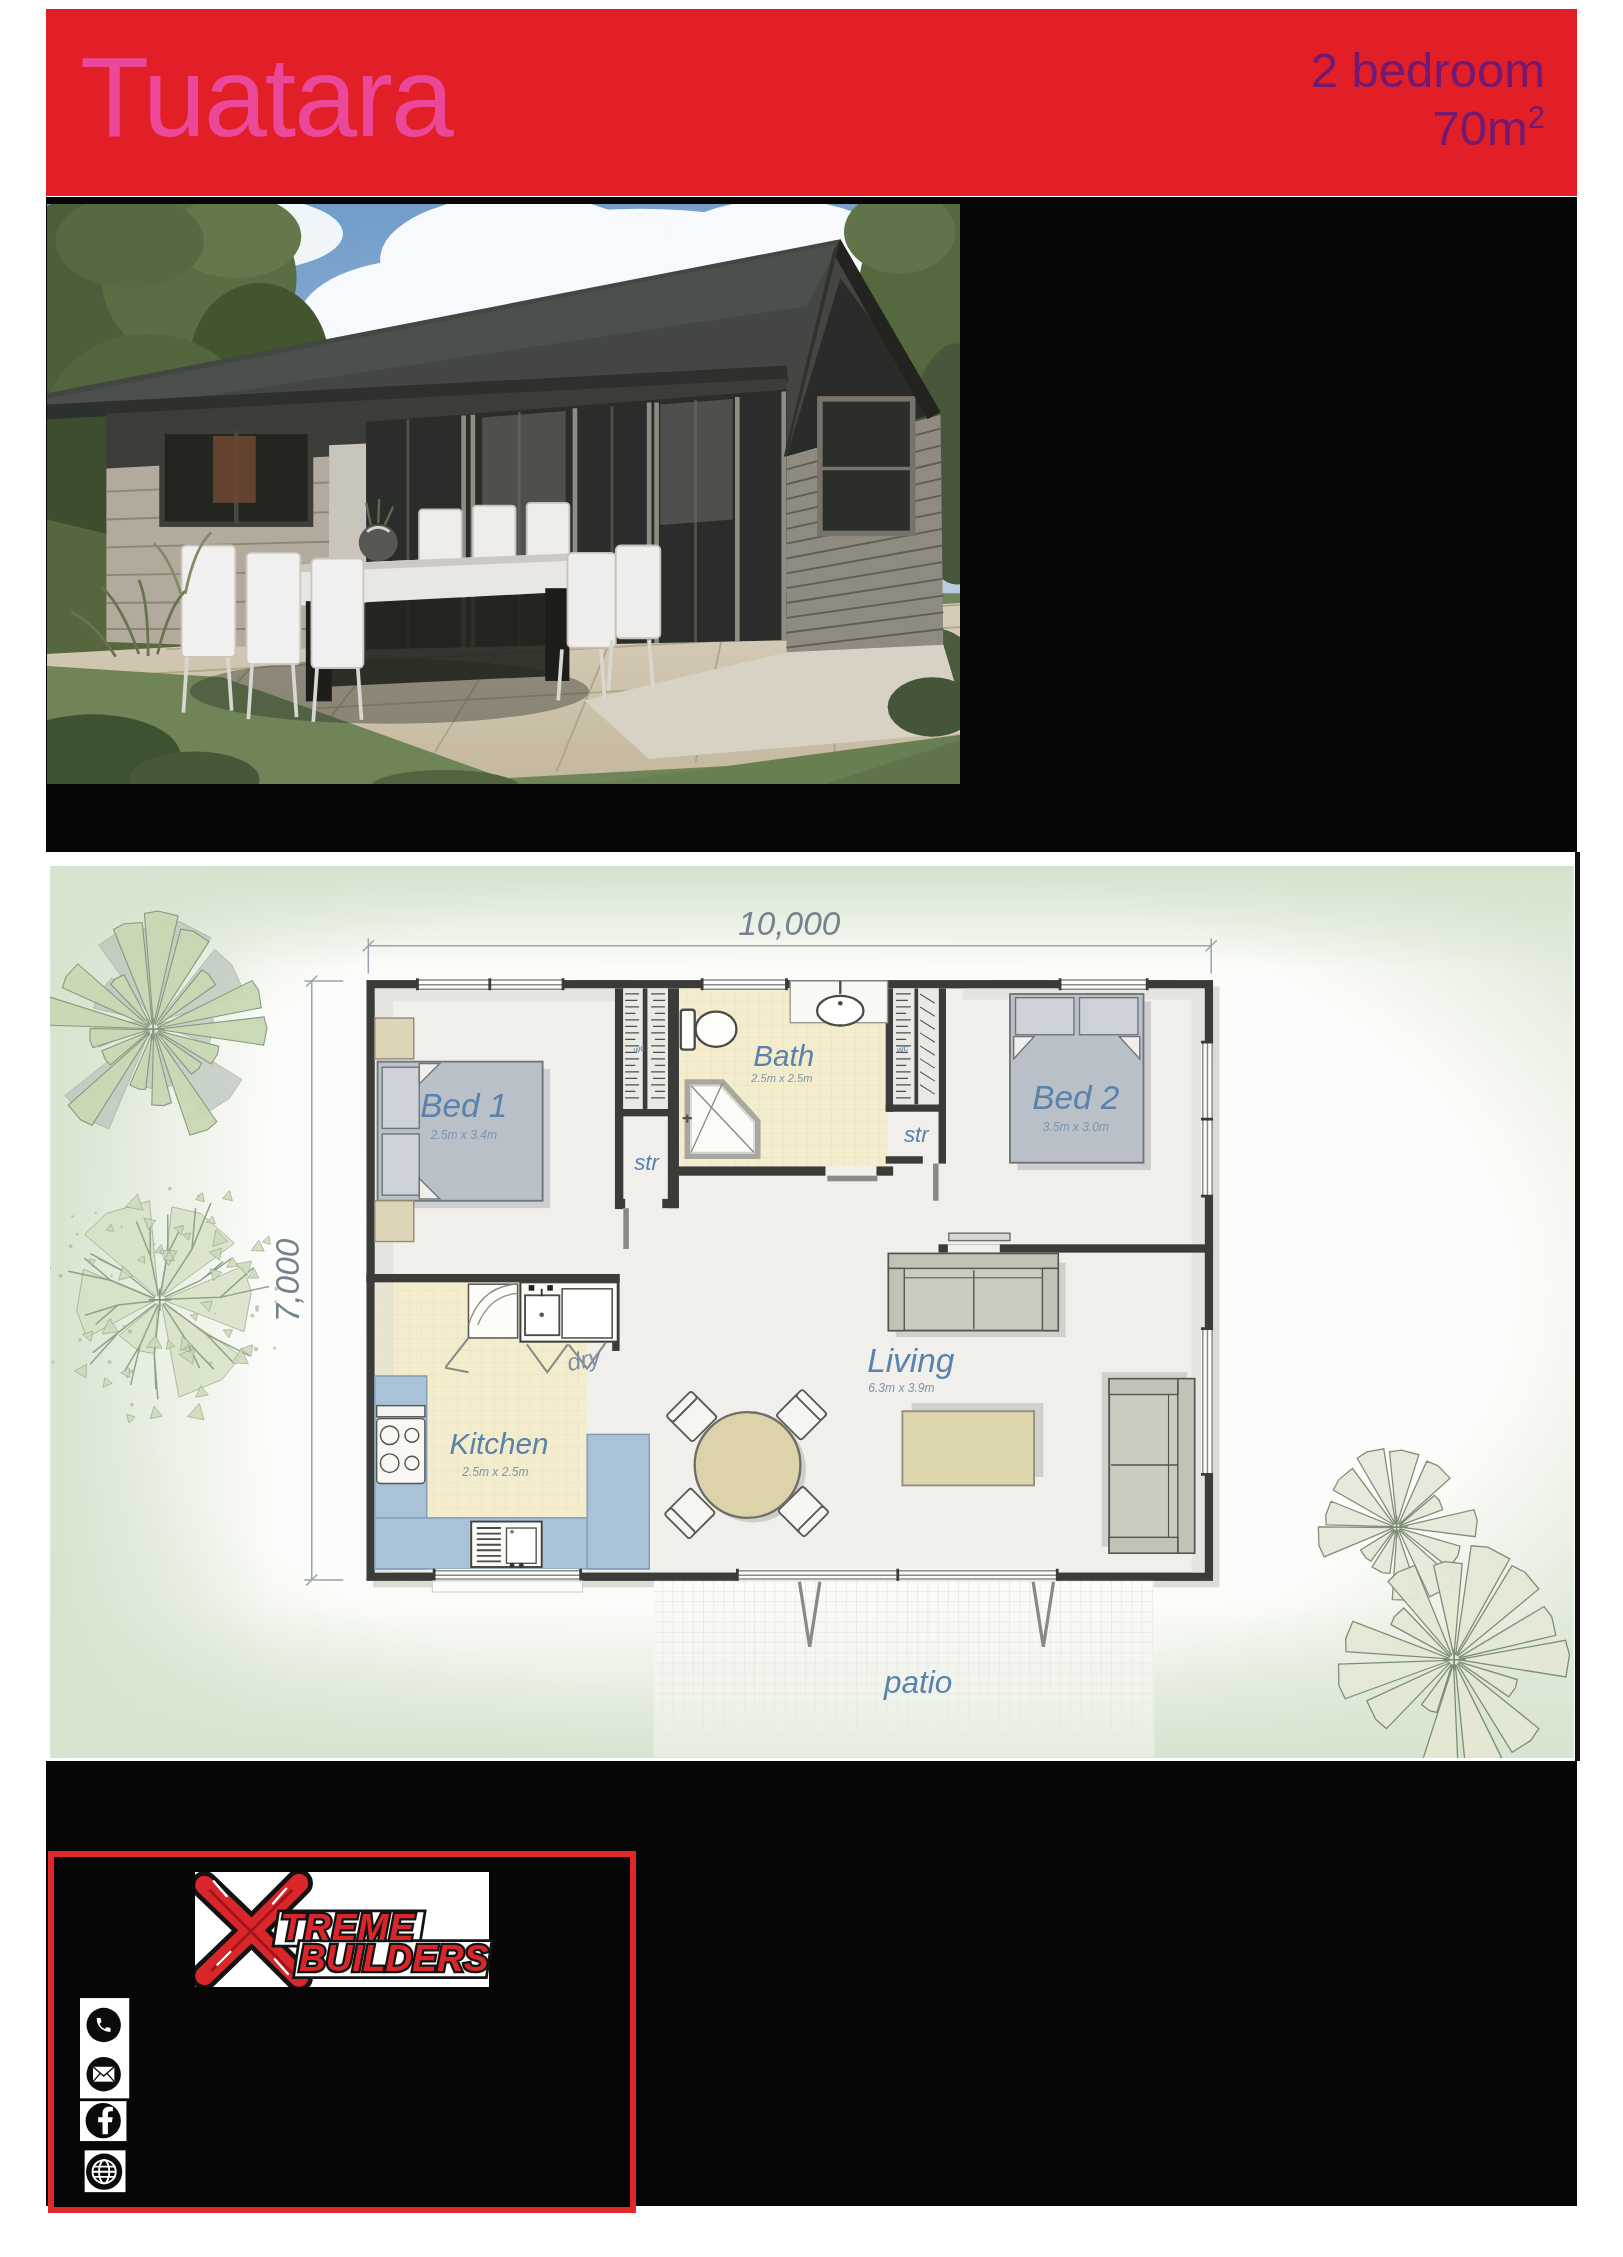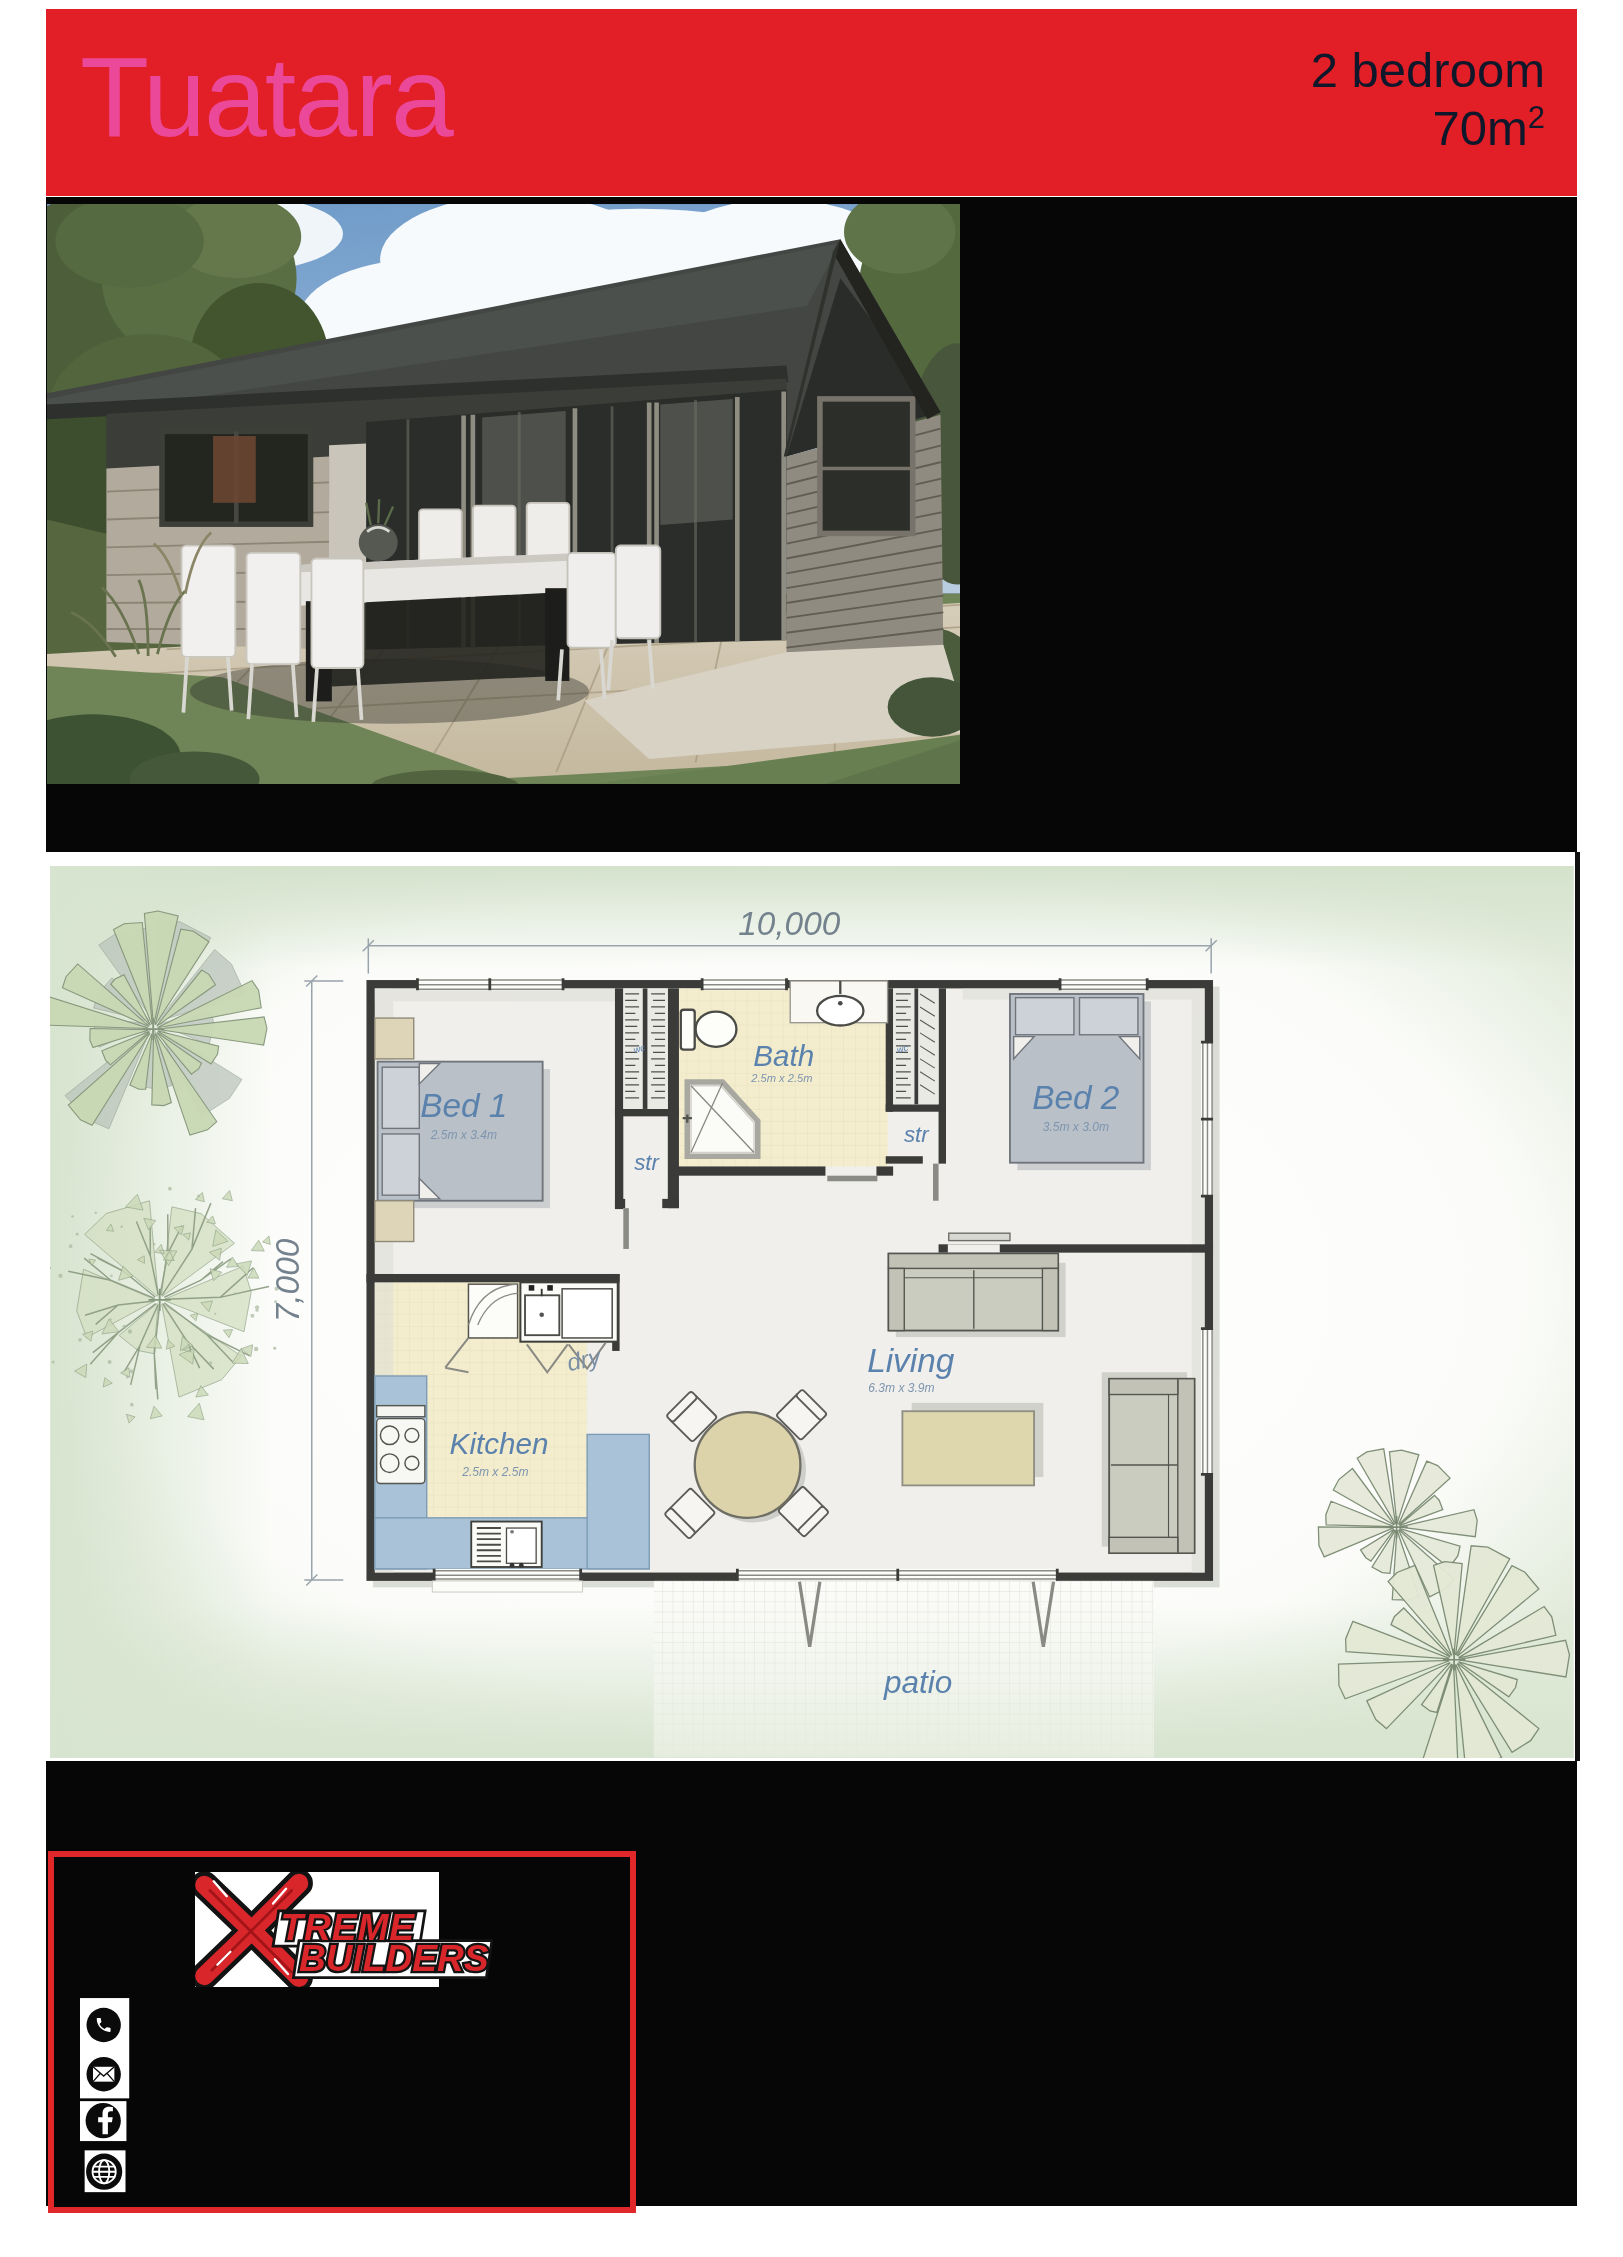--- a/index.html
+++ b/index.html
@@ -7,21 +7,21 @@
        font-family:"Liberation Sans", sans-serif;}
   .abs{position:absolute;}
 </style>
 </head>
 <body>
 
 <div class="abs" style="left:46px;top:9.3px;width:1531px;height:187px;background:#e21f26;"></div>
 
 <div class="abs" style="left:80px;top:32px;color:#ec4899;font-size:113px;letter-spacing:-1.9px;">Tuatara</div>
 
-<div class="abs" style="right:78px;top:46px;text-align:right;color:#0f172a;font-size:49px;line-height:48px;">2 bedroom<br>70m<sup style="font-size:31px;">2</sup></div>
+<div class="abs" style="right:78px;top:46px;text-align:right;color:#701a75;font-size:49px;line-height:48px;">2 bedroom<br>70m<sup style="font-size:31px;">2</sup></div>
 
 <div class="abs" style="left:46px;top:197px;width:1531px;height:655px;background:#060606;"></div>
 
 <div class="abs" style="left:47px;top:204px;width:913px;height:580px;">
 <svg width="913" height="580" viewBox="51 220 984 625" xmlns="http://www.w3.org/2000/svg">
 <defs>
   <linearGradient id="sky" x1="0" y1="0" x2="0.25" y2="1">
     <stop offset="0" stop-color="#6d99c8"></stop>
     <stop offset="0.6" stop-color="#8fb2d5"></stop>
     <stop offset="1" stop-color="#b9cde1"></stop>
@@ -607,21 +607,21 @@
 <path d="M1114 1706 l11 70 l11 -70" fill="none" stroke="#8a8a84" stroke-width="3.5"></path>
 </svg>
 </div>
 
 <div class="abs" style="left:1575px;top:852px;width:4.6px;height:909px;background:#111;"></div>
 
 <div class="abs" style="left:46px;top:1761px;width:1531px;height:445px;background:#060606;"></div>
 
 <div class="abs" style="left:48px;top:1851px;width:588px;height:362px;background:#060606;border:6.5px solid #e2272b;box-sizing:border-box;"></div>
 
-<div class="abs" style="left:195px;top:1872px;width:244px;height:115px;background:#ffffff;">
+<div class="abs" style="left:195px;top:1872px;width:294px;height:115px;background:#ffffff;">
 <svg width="298" height="115" viewBox="0 0 321 124" xmlns="http://www.w3.org/2000/svg">
 
 <g stroke-linejoin="round" stroke-linecap="round">
   <path d="M10 14 L60 62 L112 114" fill="none" stroke="#ffffff" stroke-width="40"></path>
   <path d="M112 12 L62 62 L10 112" fill="none" stroke="#ffffff" stroke-width="40"></path>
   <path d="M10 14 L60 62 L112 114" fill="none" stroke="#131313" stroke-width="30"></path>
   <path d="M112 12 L62 62 L10 112" fill="none" stroke="#131313" stroke-width="30"></path>
   <path d="M10 14 L60 62 L112 114" fill="none" stroke="#d8262b" stroke-width="20"></path>
   <path d="M112 12 L62 62 L10 112" fill="none" stroke="#d8262b" stroke-width="20"></path>
   <path d="M16 20 L104 108 M104 20 L18 106" stroke="#a31418" stroke-width="3" fill="none"></path>

